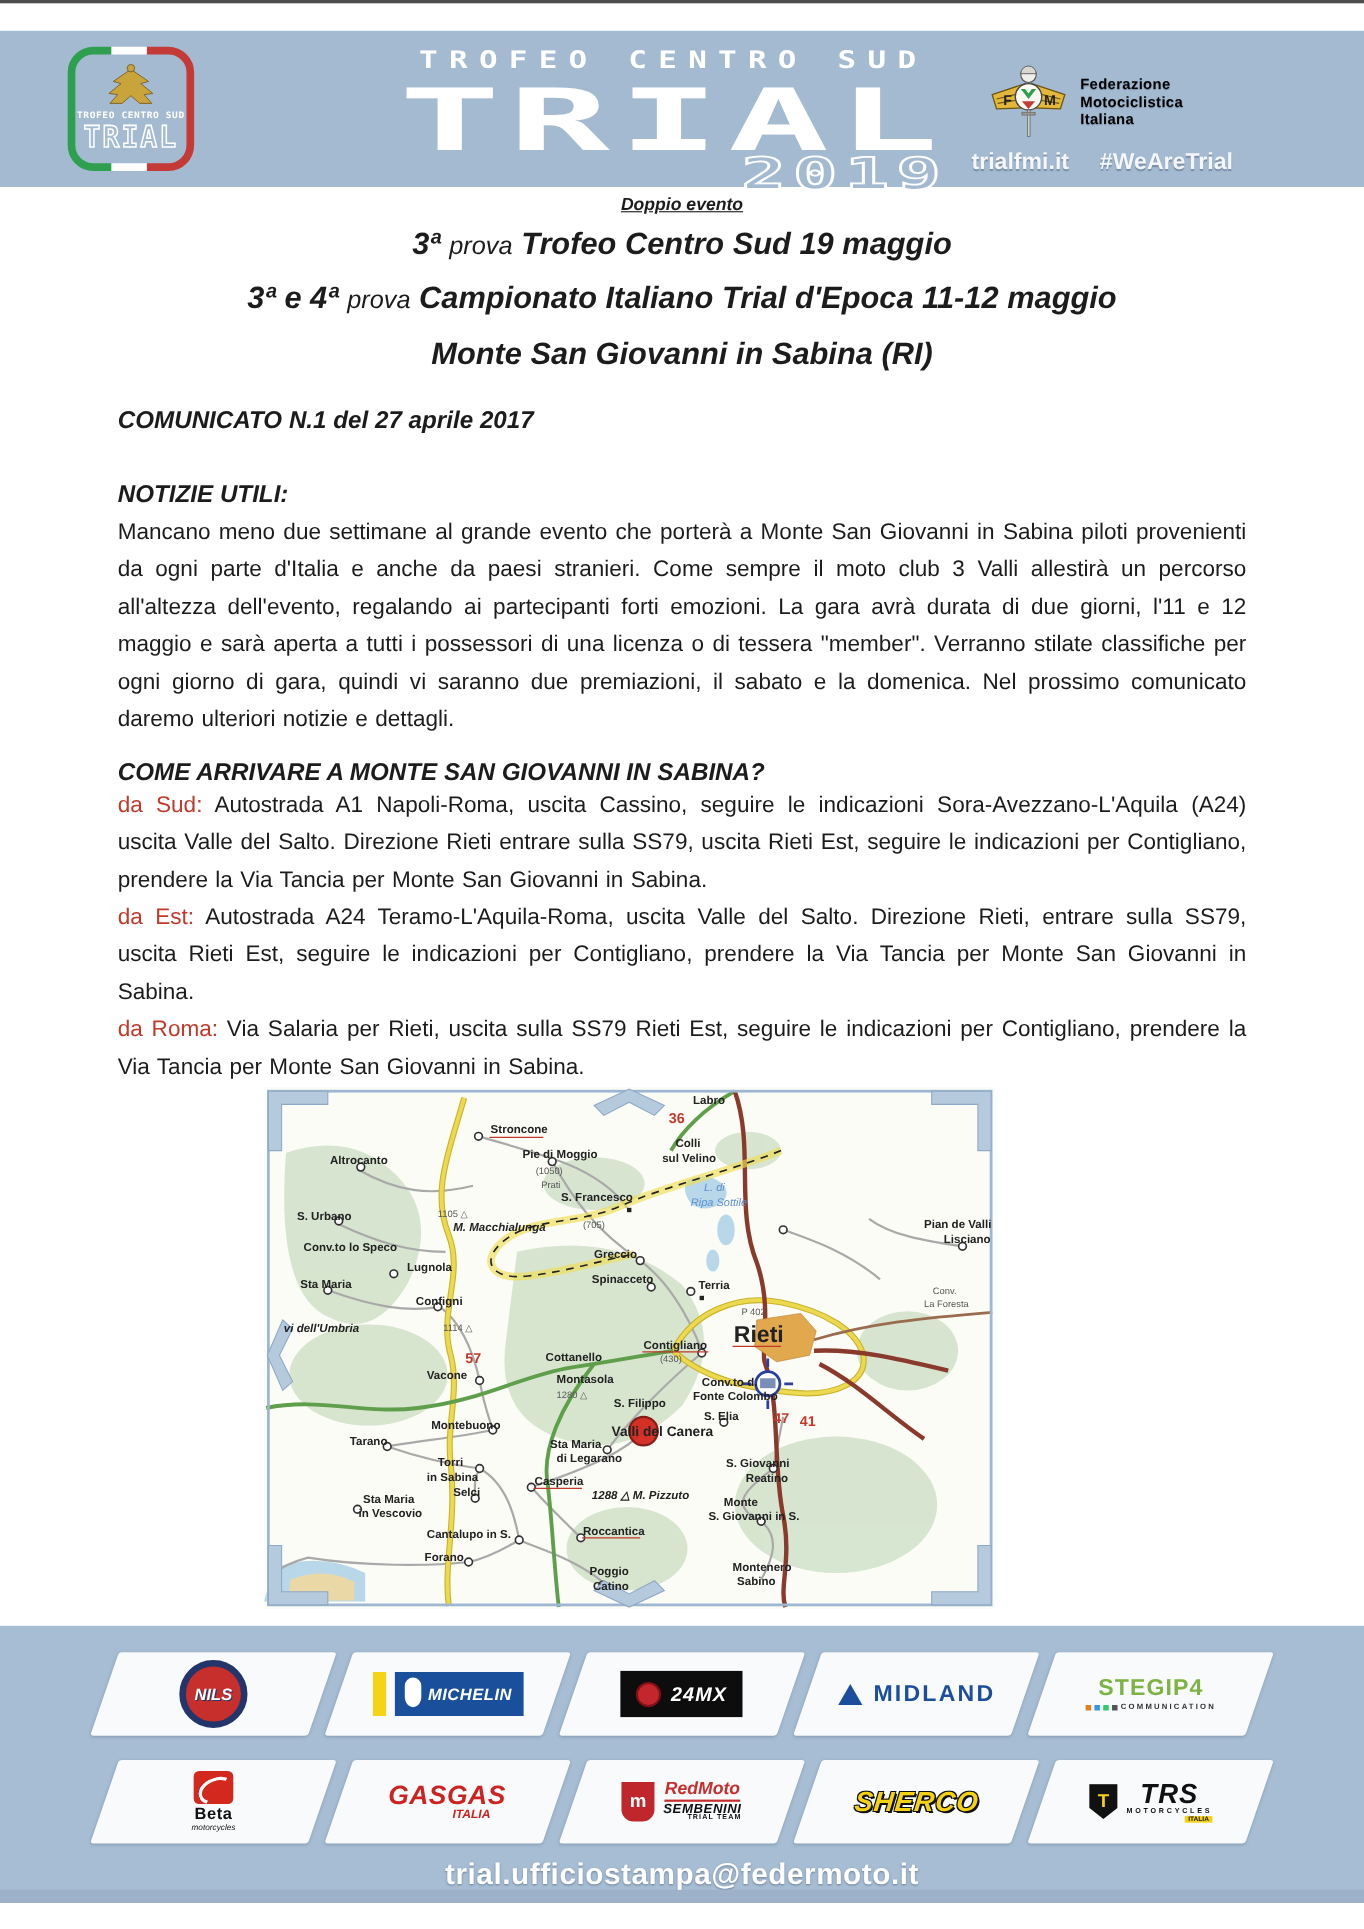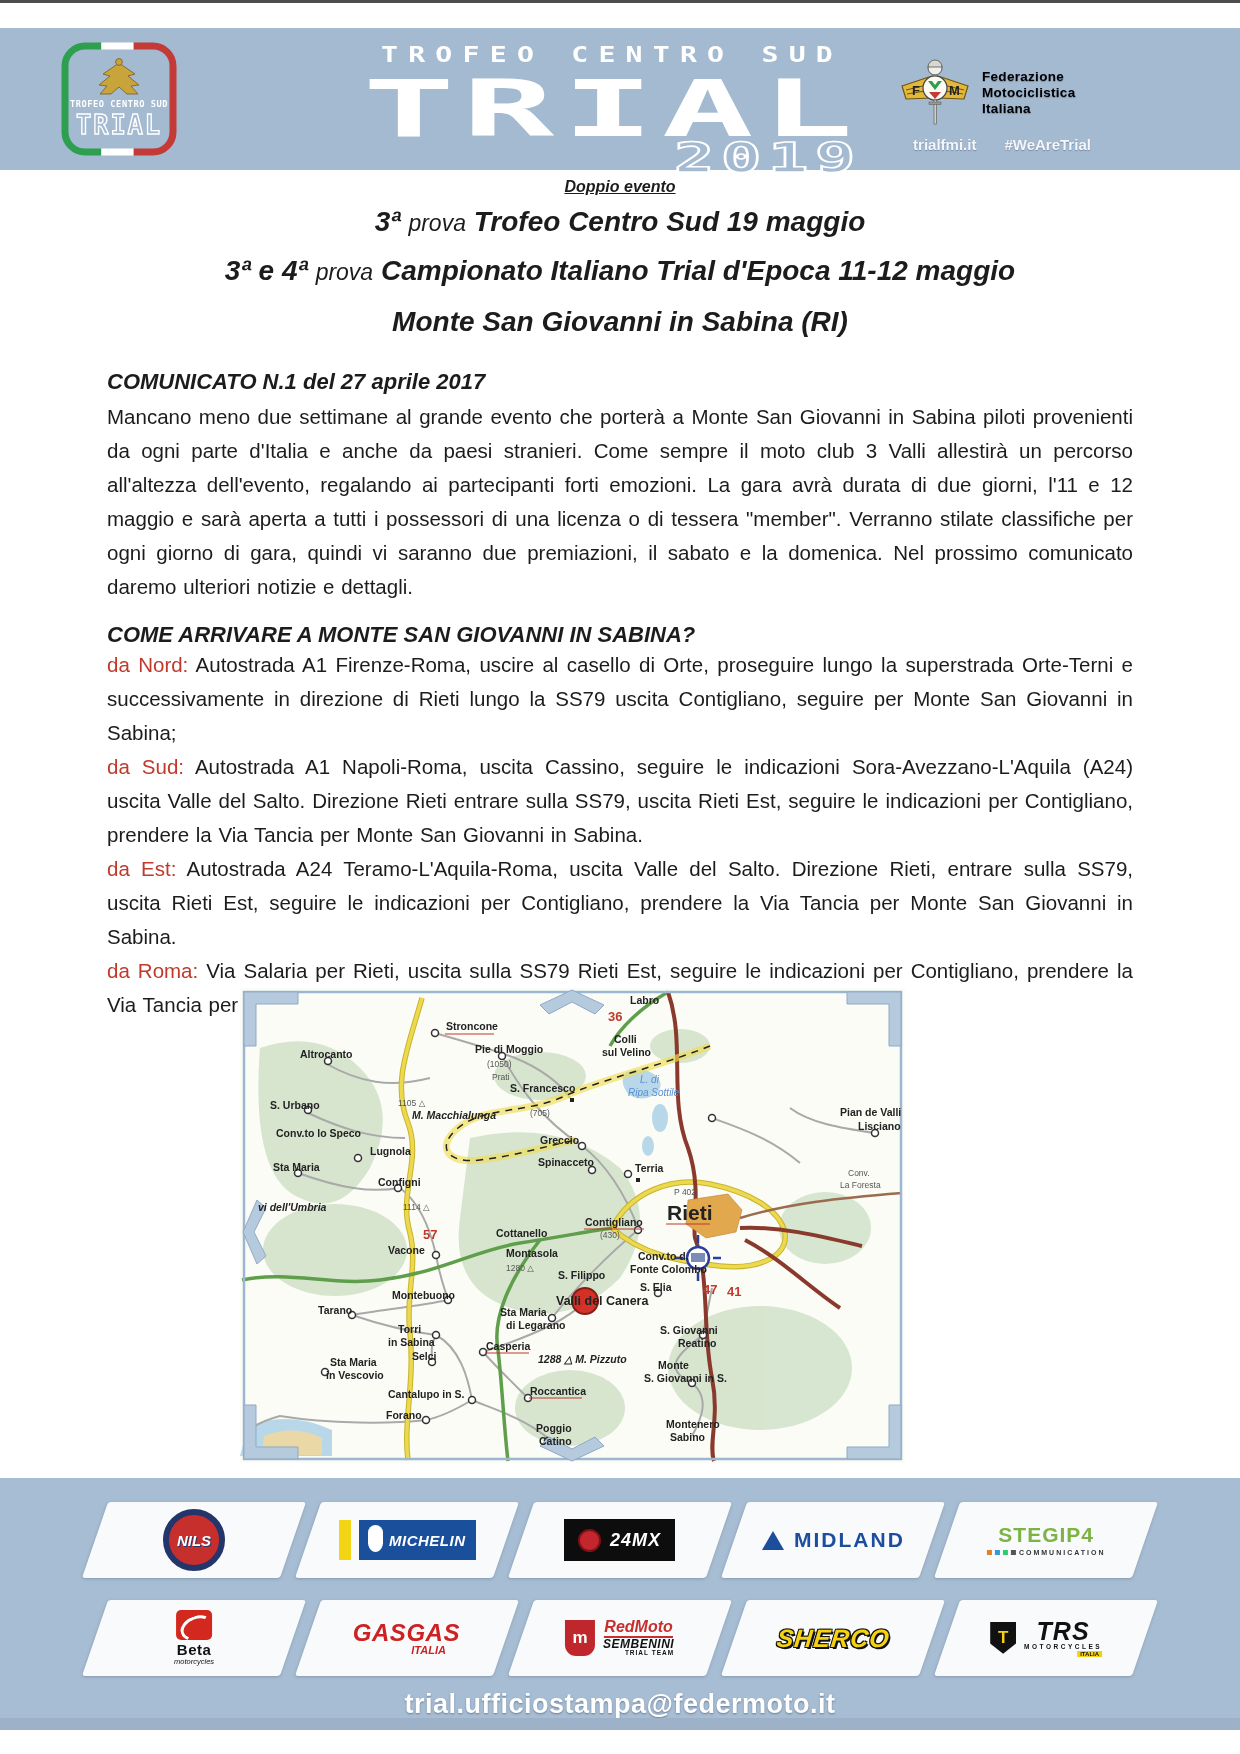--- a/index.html
+++ b/index.html
@@ -10,21 +10,21 @@
   
   .band{position:absolute;left:0;width:1240px;background:#a4bad1;}
   .hband{top:28px;height:142px;}
   .badge{position:absolute;left:60px;top:13px;}
   .titlesvg{position:absolute;left:352px;top:8px;}
   .mono{font-family:"DejaVu Sans Mono",monospace;}
   .fmiblock{position:absolute;left:898px;top:26px;display:flex;gap:10px;align-items:center;}
   .fmi-lines div{color:#000000;font-size:13.5px;line-height:16px;font-weight:bold;letter-spacing:.3px;
                  text-shadow:0 1px 1px rgba(90,110,135,.6);}
   .fmi-row{position:absolute;left:862px;top:108px;width:280px;display:flex;gap:28px;justify-content:center;
-           color:#f4f6f9;font-weight:bold;font-size:15px;text-shadow:0 1px 1px rgba(90,110,135,.6);}
+           color:#f4f6f9;font-weight:bold;font-size:21px;text-shadow:0 1px 1px rgba(90,110,135,.6);}
 
   
   .content{position:absolute;left:107px;top:174px;width:1026px;}
   .doppio{text-align:center;font-size:16px;font-weight:bold;font-style:italic;margin:4px 0 0;}
   .doppio span{text-decoration:underline;}
   .evline{text-align:center;font-size:28px;font-weight:bold;font-style:italic;margin:10px 0 0;}
   .evline .prova{font-size:23px;font-weight:normal;}
   .evline.l2{margin-top:17px;}
   .evline.loc{margin-top:19px;}
   .comunicato{font-size:22px;font-weight:bold;font-style:italic;margin:31px 0 0;}
@@ -174,26 +174,25 @@
       <span>Trofeo Centro Sud 19 maggio</span></p>
 
     <p class="evline l2"><span>3ª e 4ª</span>
       <span class="prova">prova</span>
       <span>Campionato Italiano Trial d'Epoca  11-12 maggio</span></p>
 
     <p class="evline loc">Monte San Giovanni in Sabina (RI)</p>
 
     <p class="comunicato">COMUNICATO N.1 del 27 aprile 2017</p>
 
+    <p class="h-it">NOTIZIE UTILI:</p>
     <p class="body-just">Mancano meno due settimane al grande evento che porterà a Monte San Giovanni in Sabina piloti provenienti da ogni parte d'Italia e anche da paesi stranieri. Come sempre il moto club 3 Valli allestirà un percorso all'altezza dell'evento, regalando ai partecipanti forti emozioni. La gara avrà durata di due giorni, l'11 e 12 maggio e sarà aperta a tutti i possessori di una licenza o di tessera "member". Verranno stilate classifiche per ogni giorno di gara, quindi vi saranno due premiazioni, il sabato e la domenica. Nel prossimo comunicato daremo ulteriori notizie e dettagli.</p>
 
     <p class="h-it come">COME ARRIVARE A MONTE SAN GIOVANNI IN SABINA?</p>
 
-    <p class="body-just dir"><span class="red">da Nord:</span>
-      <span>Autostrada A1 Firenze-Roma, uscire al casello di Orte, proseguire lungo la superstrada Orte-Terni e successivamente in direzione di Rieti lungo la SS79 uscita Contigliano, seguire per Monte San Giovanni in Sabina;</span></p>
     <p class="body-just dir"><span class="red">da Sud:</span>
       <span>Autostrada A1 Napoli-Roma, uscita Cassino, seguire le indicazioni Sora-Avezzano-L'Aquila (A24) uscita Valle del Salto. Direzione Rieti entrare sulla SS79, uscita Rieti Est, seguire le indicazioni per Contigliano, prendere la Via Tancia per Monte San Giovanni in Sabina.</span></p>
     <p class="body-just dir"><span class="red">da Est:</span>
       <span>Autostrada A24 Teramo-L'Aquila-Roma, uscita Valle del Salto. Direzione Rieti, entrare sulla SS79, uscita Rieti Est, seguire le indicazioni per Contigliano, prendere la Via Tancia per Monte San Giovanni in Sabina.</span></p>
     <p class="body-just dir"><span class="red">da Roma:</span>
       <span>Via Salaria per Rieti, uscita sulla SS79 Rieti Est, seguire le indicazioni per Contigliano, prendere la Via Tancia per Monte San Giovanni in Sabina.</span></p>
   </main>
 
   <div class="mapwrap">
     <svg id="mapsvg" width="665" height="475" viewBox="0 0 665 475">

